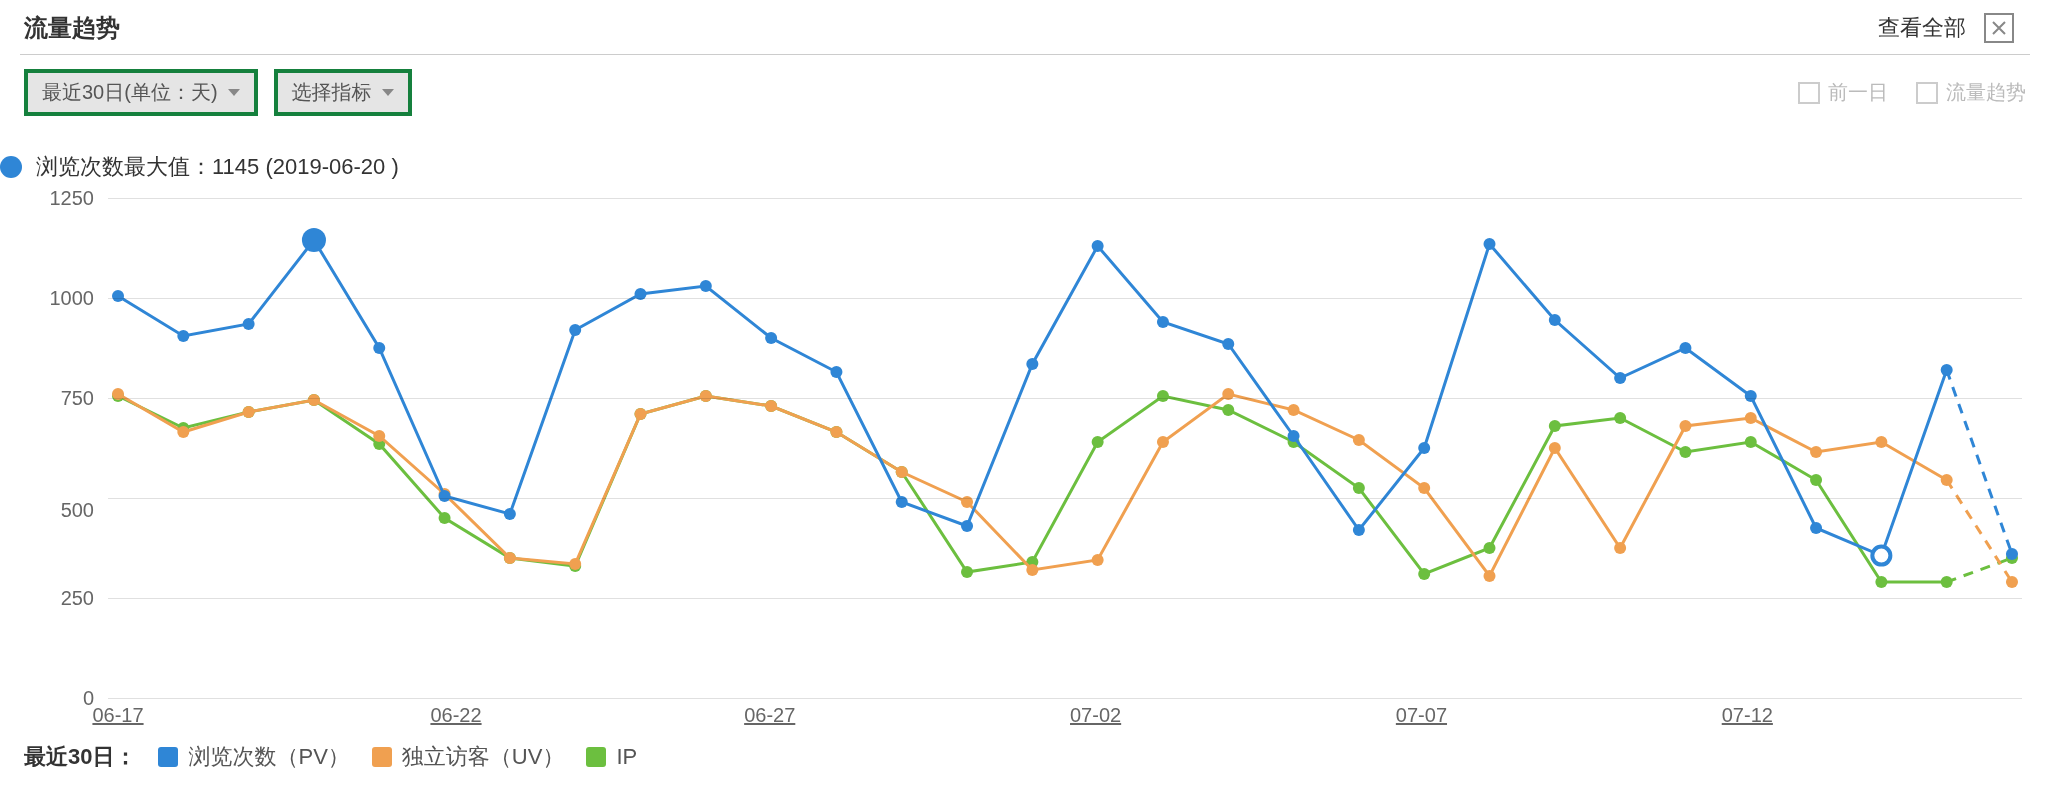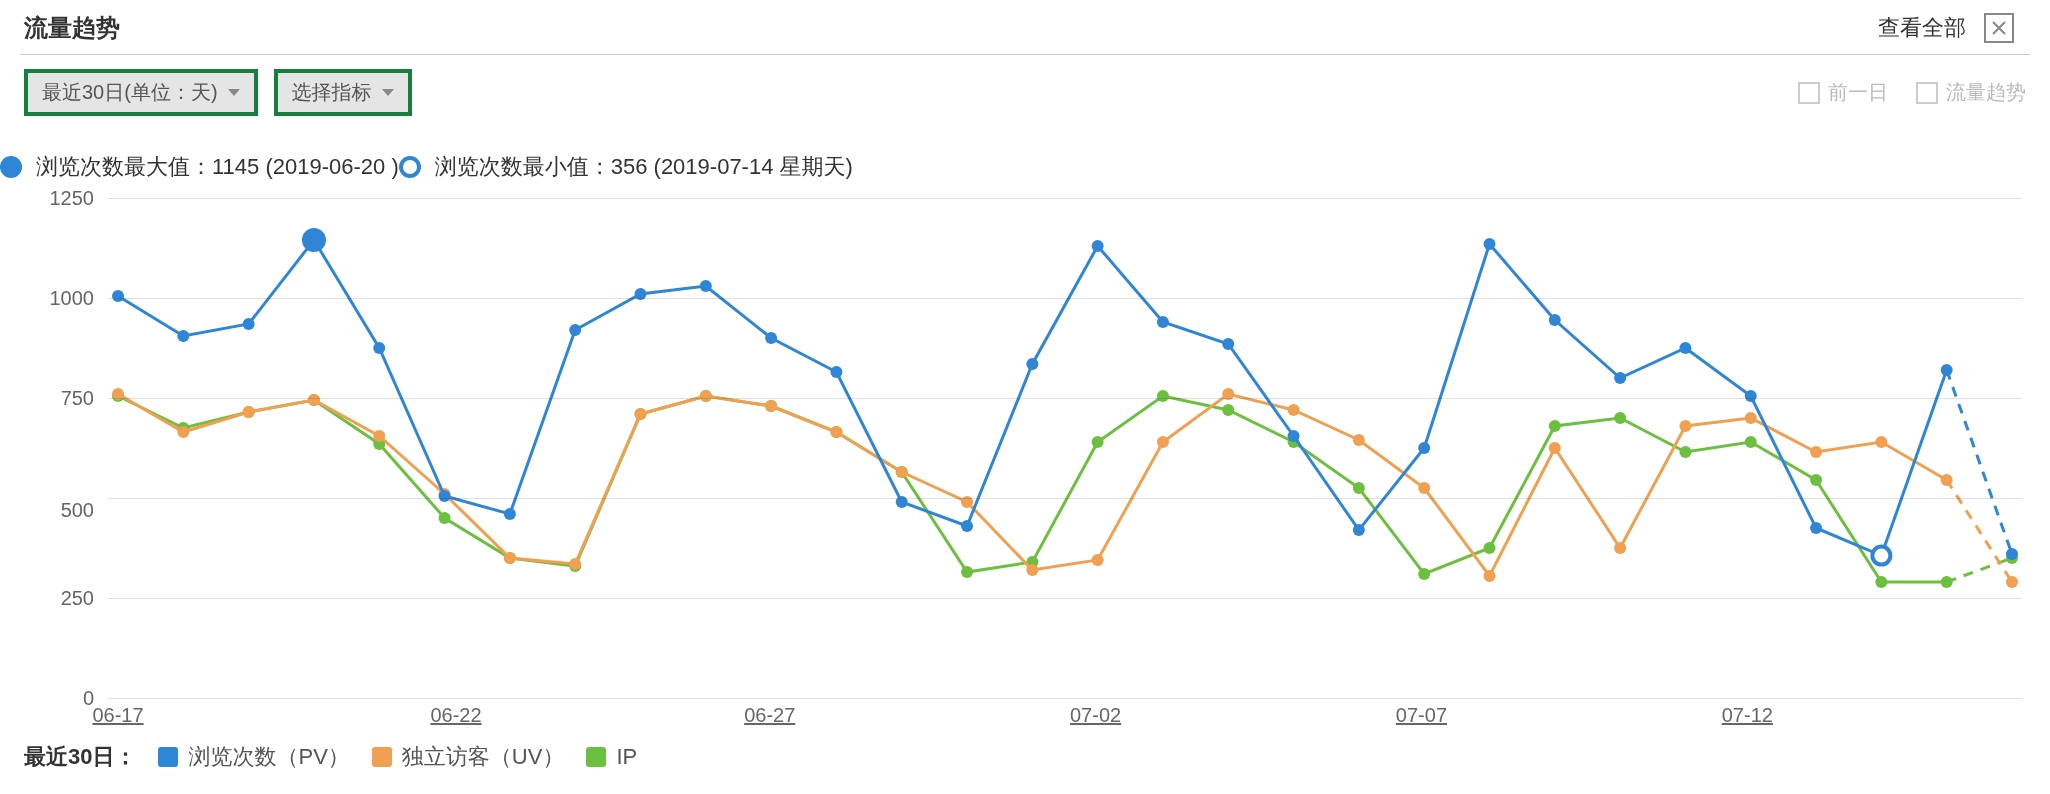--- a/index.html
+++ b/index.html
@@ -200,24 +200,20 @@
         <span class="cb-box"></span>
         <span>流量趋势</span>
       </label>
     </div>
   </div>
 
   <div class="legend-top">
     <div class="legend-top-item">
       <span class="dot-solid"></span>
       <span>浏览次数最大值：1145 (2019-06-20 )</span>
-    </div>
-    <div class="legend-top-item">
-      <span class="dot-ring"></span>
-      <span>浏览次数最小值：356 (2019-07-14 星期天)</span>
     </div>
   </div>
 
   <div class="chart-area">
     <div class="y-labels" id="y-labels">
         <div class="y-label" style="top: 500px;">0</div>
         <div class="y-label" style="top: 400px; text-align: center;">250</div>
         <div class="y-label" style="top: 312px;">500</div>
         <div class="y-label" style="top: 200px;">750</div>
         <div class="y-label" style="top: 100px;">1000</div>

